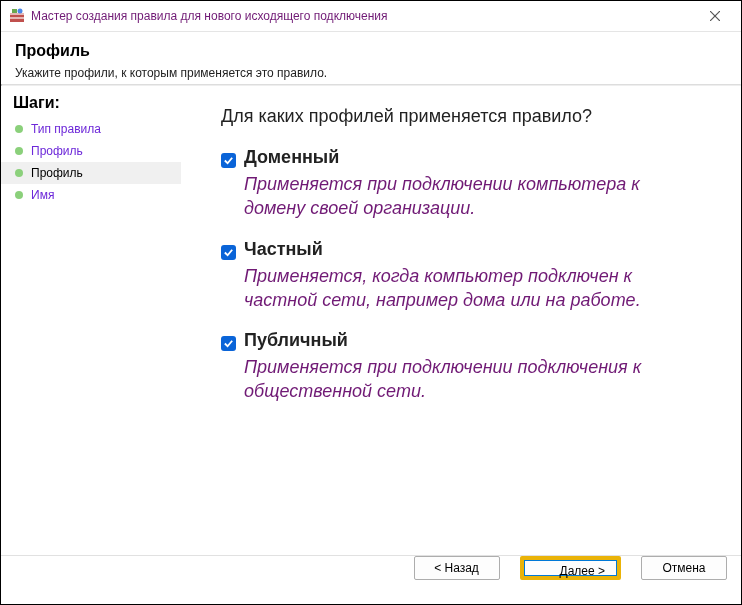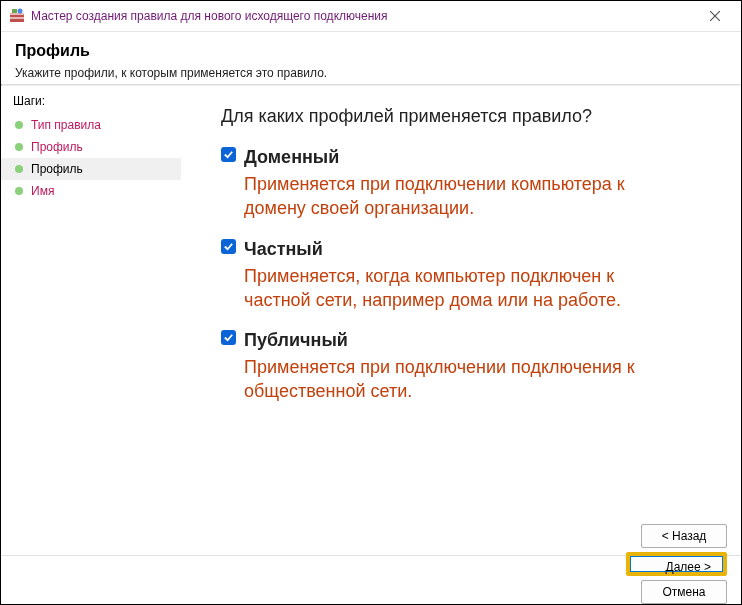--- a/index.html
+++ b/index.html
@@ -59,86 +59,86 @@
     flex: 1;
     display: flex;
     overflow: hidden;
   }
   .sidebar {
     width: 180px;
     box-sizing: border-box;
     padding: 4px 0 0 0;
   }
   .sidebar-title {
-    font-weight: 400;
-    font-size: 12px;
+    font-weight: 700;
+    font-size: 16px;
     padding: 4px 12px 6px 12px;
   }
   .step {
     display: flex;
     align-items: center;
     padding: 4px 10px 4px 14px;
     font-size: 12px;
     cursor: pointer;
   }
   .step.selected {
     background: #f0f0f0;
   }
   .bullet {
     width: 8px; height: 8px; border-radius: 50%;
     background: #8bd07b;
     margin-right: 8px;
     flex-shrink: 0;
   }
-  .step.link .label { color: #be185d; }
+  .step.link .label { color: #6d28d9; }
   .step.selected .label { color: #000; }
   
   .content {
     flex: 1;
     padding: 10px 20px 10px 40px;
     font-size: 18px;
     color: #222;
   }
   .content .question {
     margin: 10px 0 20px 0;
   }
   .opt {
     margin-bottom: 18px;
   }
   .opt-row {
     display: flex;
-    align-items: flex-start;
+    align-items: flex-end;
     margin-bottom: 4px;
   }
   .chk {
     width: 15px; height: 15px; border-radius: 3px;
     background: #0a64d8;
     display: inline-flex; align-items: center; justify-content: center;
     margin-right: 8px;
     flex-shrink: 0;
     cursor: pointer;
   }
   .chk svg { width: 11px; height: 11px; }
   .opt-label { font-weight: 700; }
   .opt-desc {
     margin-left: 23px;
-    color: #c2410c;
+    color: #701a75;
     line-height: 1.35;
     max-width: 440px;
+    font-style: italic;
   }
   
   .footer {
     height: 48px;
     border-top: 1px solid #e1e1e1;
     display: flex;
-    align-items: flex-end;
+    align-items: flex-start;
     justify-content: flex-end;
     padding: 0 14px;
-    gap: 4px;
-    flex-direction: column;
+    gap: 20px;
   }
   .btn {
     min-width: 86px;
     height: 24px;
     padding: 0 12px;
     border: 1px solid #adadad;
     background: #fdfdfd;
     font-size: 12px;
     cursor: pointer;
     border-radius: 2px;

